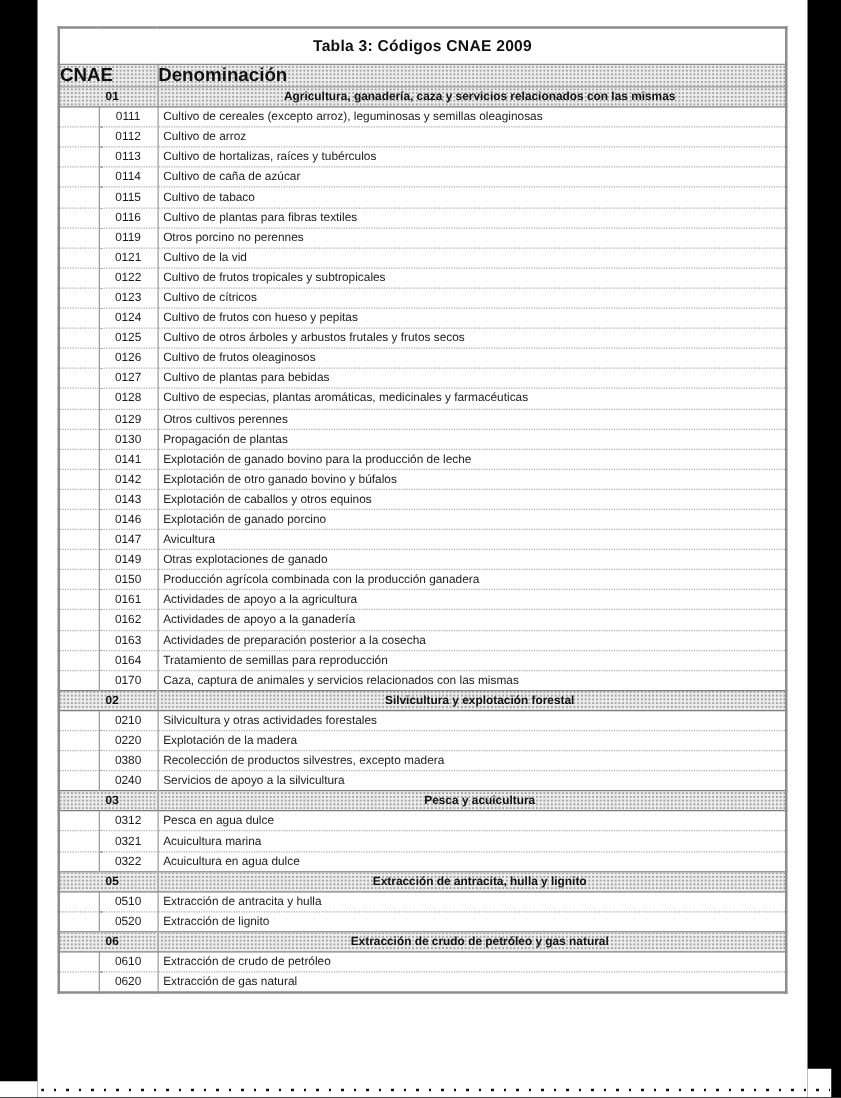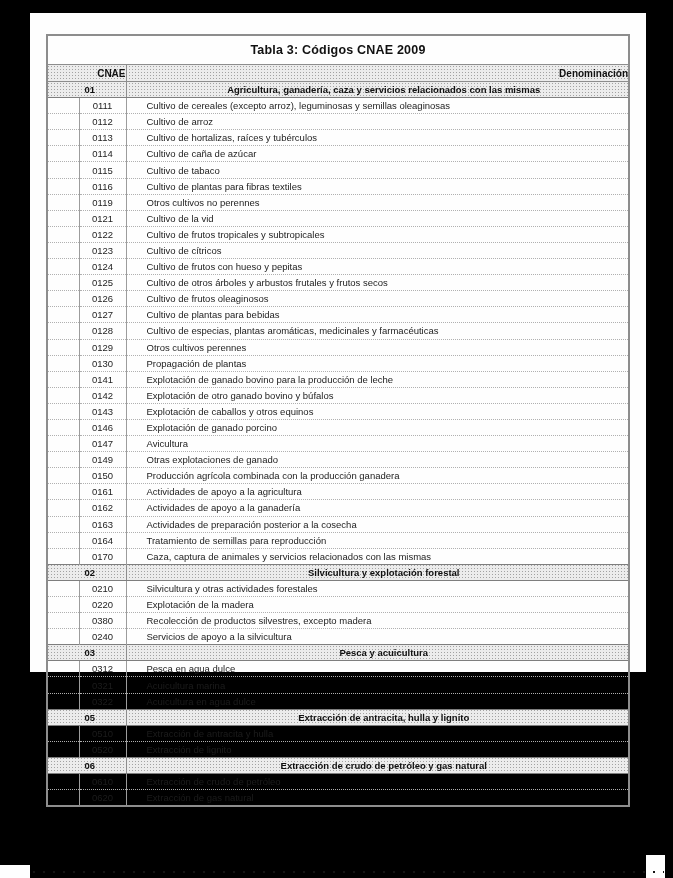--- a/index.html
+++ b/index.html
@@ -1,20 +1,20 @@
 <!DOCTYPE html>
 <html><head>
 <meta charset="utf-8">
 <style>
   html,body{margin:0;padding:0;background:#000;}
   .screen{
     position:relative;width:673px;height:878px;background:#000;overflow:hidden;
     font-family:"Liberation Sans", sans-serif;
   }
-  .page{position:absolute;left:30px;top:13px;width:616px;height:659px;background:#fefefe;}
+  .page{position:absolute;left:30px;top:0;width:616px;height:878px;background:#fefefe;}
   .patch-bottom-left{position:absolute;left:0;top:865px;width:30px;height:13px;background:#fefefe;}
   .patch-bottom-right{position:absolute;left:646px;top:855px;width:19px;height:23px;background:#fefefe;}
   .dotted-line{
     position:absolute;left:33px;top:871px;width:631px;height:2px;
     background-image:repeating-linear-gradient(90deg,#151515 0 2px,transparent 2px 10px);
   }
   table.cnae{
     position:absolute;left:16px;top:21px;width:582px;
     border-collapse:collapse;table-layout:fixed;
     border:2px solid #8d8d8d;
@@ -24,28 +24,28 @@
   tr.title-row td{
     height:28px;text-align:center;font-weight:bold;font-size:12.5px;color:#111;
     border-bottom:1px solid #8d8d8d;letter-spacing:.2px;
   }
   .gray{
     background-color:#ececec;
     background-image:radial-gradient(#a2a2a2 0.8px, transparent 0.95px);
     background-size:3px 3px;
   }
   tr.header-row td{
-    height:16px;font-weight:bold;font-size:10px;color:#111;text-align:right;
+    height:16px;font-weight:bold;font-size:15px;color:#111;text-align:left;
     border:1px solid #8d8d8d;
   }
   tbody tr{height:16.1px;}
   tbody td{font-size:9.5px;color:#1c1c1c;}
   td.cell-empty{border-right:1px solid #9c9c9c;border-top:1px dotted #b0b0b0;}
   td.cell-code{border-right:1px solid #9c9c9c;border-top:1px dotted #b0b0b0;text-align:center;}
-  td.cell-label{border-top:1px dotted #b0b0b0;padding-left:20px;}
+  td.cell-label{border-top:1px dotted #b0b0b0;padding-left:4px;}
   tr.section td{
     font-weight:bold;color:#101010;
     border-top:1px solid #7e7e7e;border-bottom:1px solid #7e7e7e;text-align:center;
   }
   tr.section td.sec-code{padding-left:6px;border-right:1px solid #8d8d8d;}
   tr.section td.sec-label{padding-left:13px;}
 </style>
 </head>
 <body>
 
@@ -101,21 +101,21 @@
             <td class="cell-label">Cultivo de tabaco</td>
           </tr>
           <tr>
             <td class="cell-empty"></td>
             <td class="cell-code">0116</td>
             <td class="cell-label">Cultivo de plantas para fibras textiles</td>
           </tr>
           <tr>
             <td class="cell-empty"></td>
             <td class="cell-code">0119</td>
-            <td class="cell-label">Otros cultivos no perennes</td>
+            <td class="cell-label">Otros porcino no perennes</td>
           </tr>
           <tr>
             <td class="cell-empty"></td>
             <td class="cell-code">0121</td>
             <td class="cell-label">Cultivo de la vid</td>
           </tr>
           <tr>
             <td class="cell-empty"></td>
             <td class="cell-code">0122</td>
             <td class="cell-label">Cultivo de frutos tropicales y subtropicales</td>

